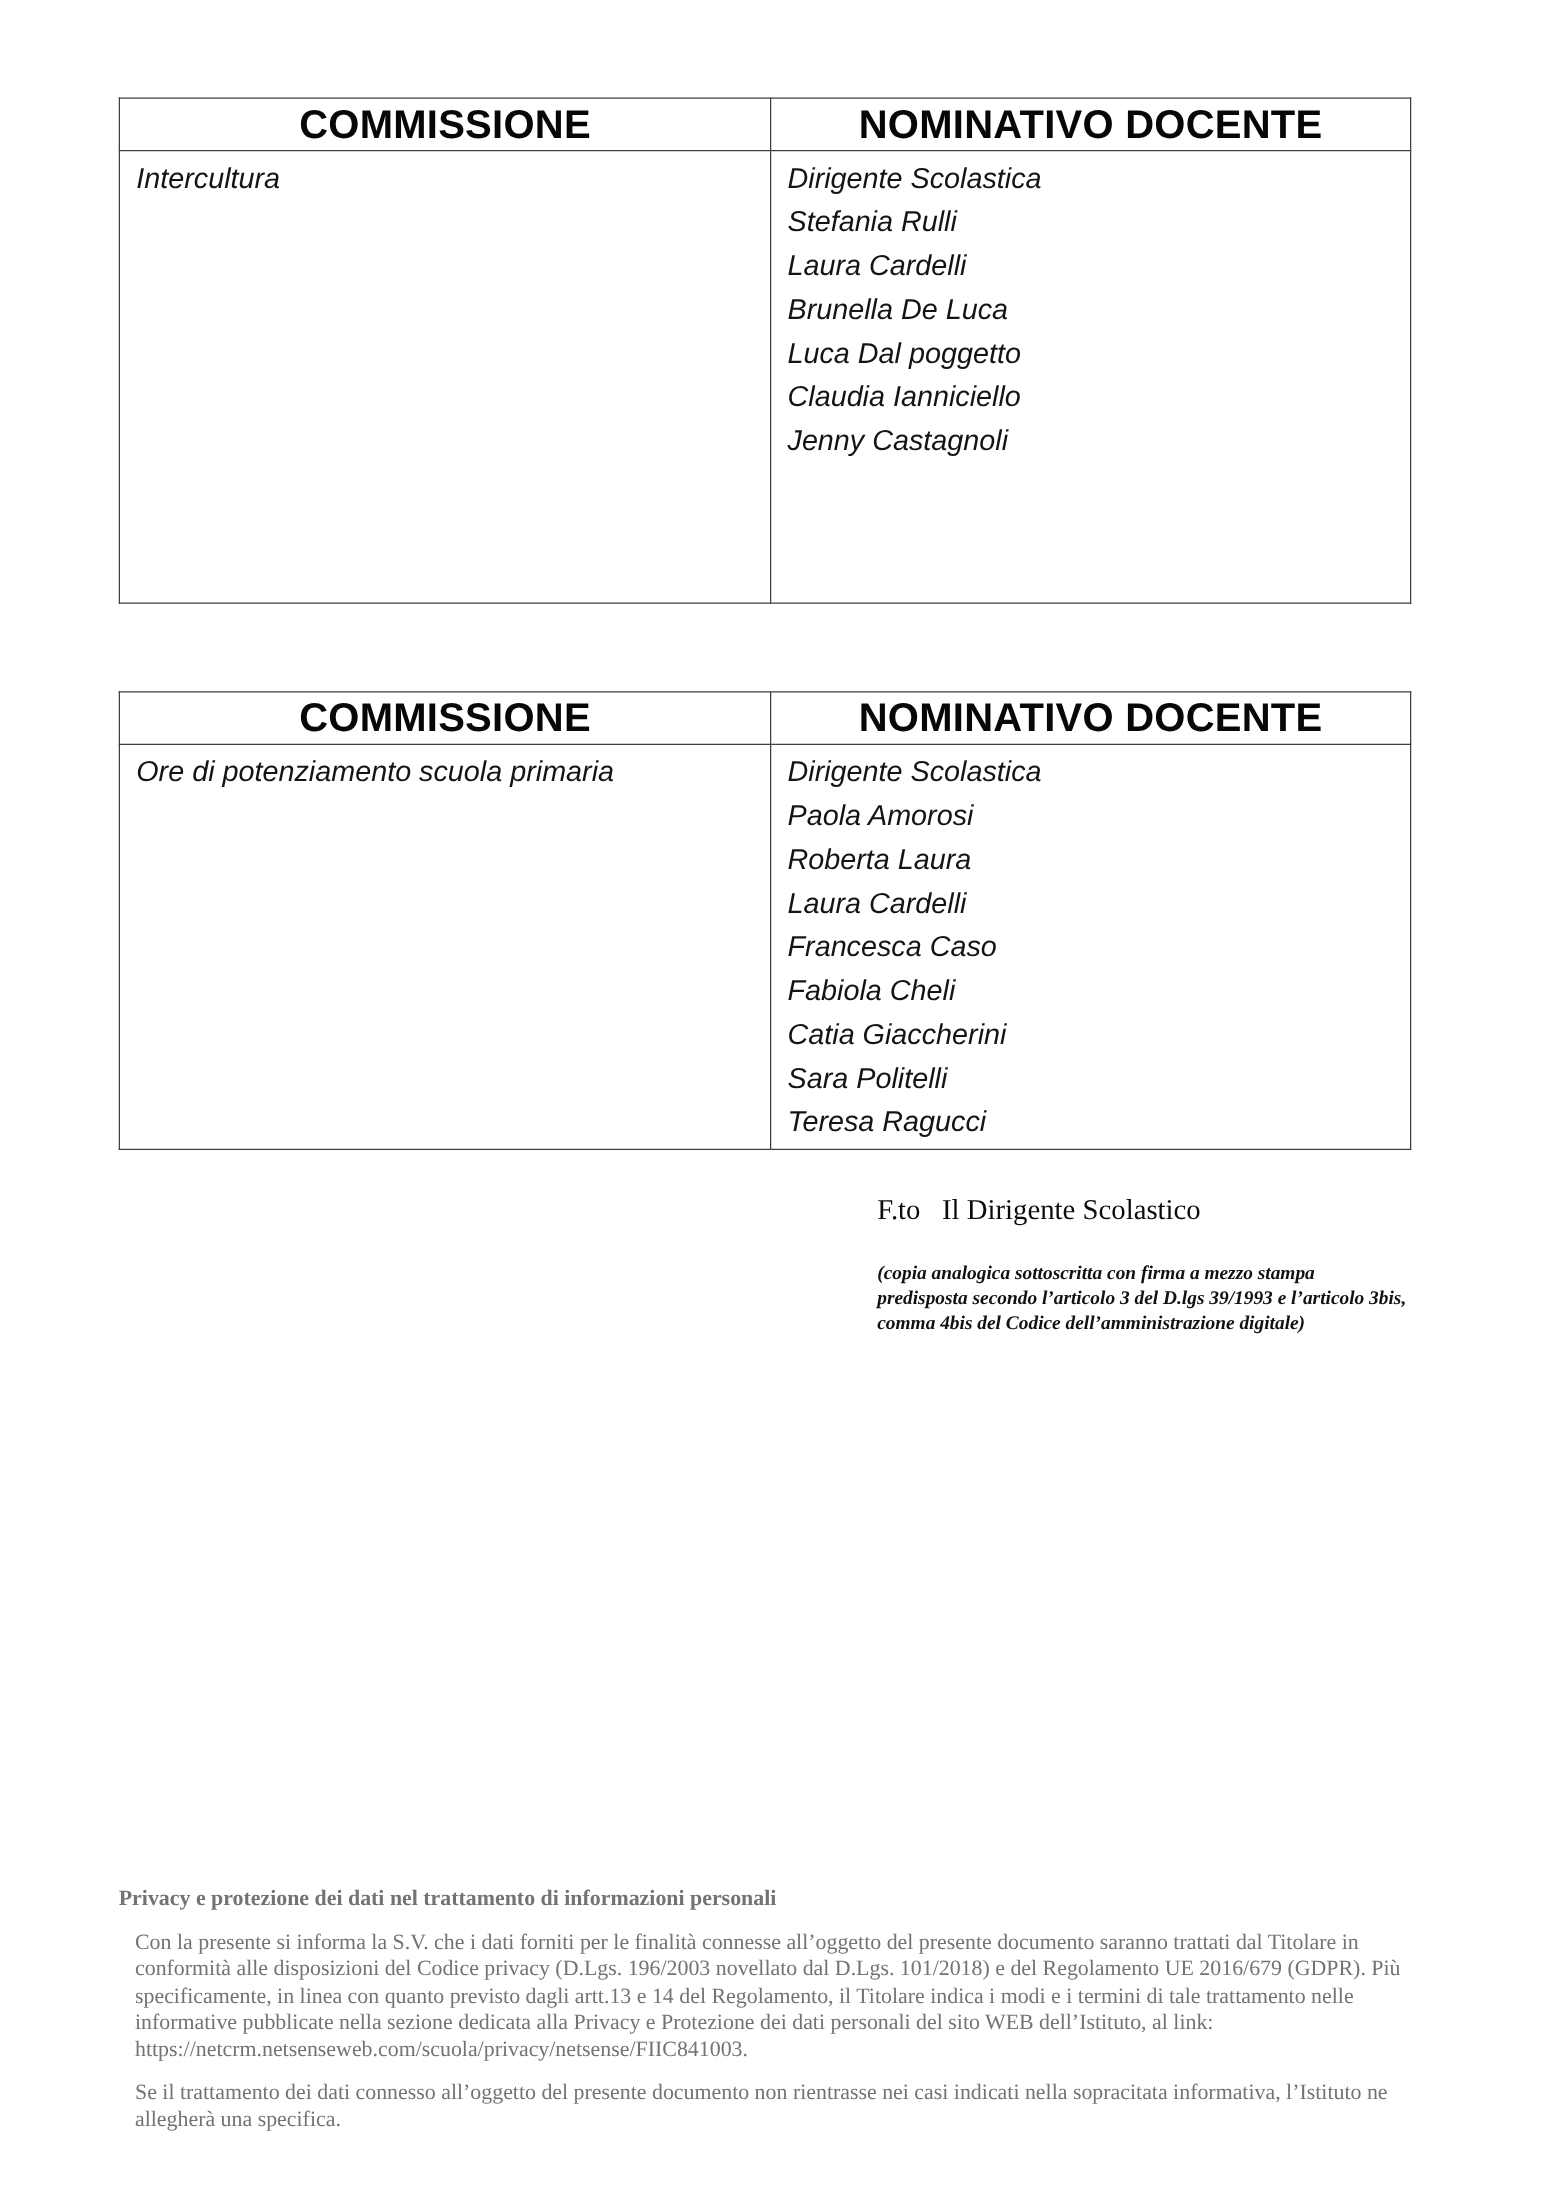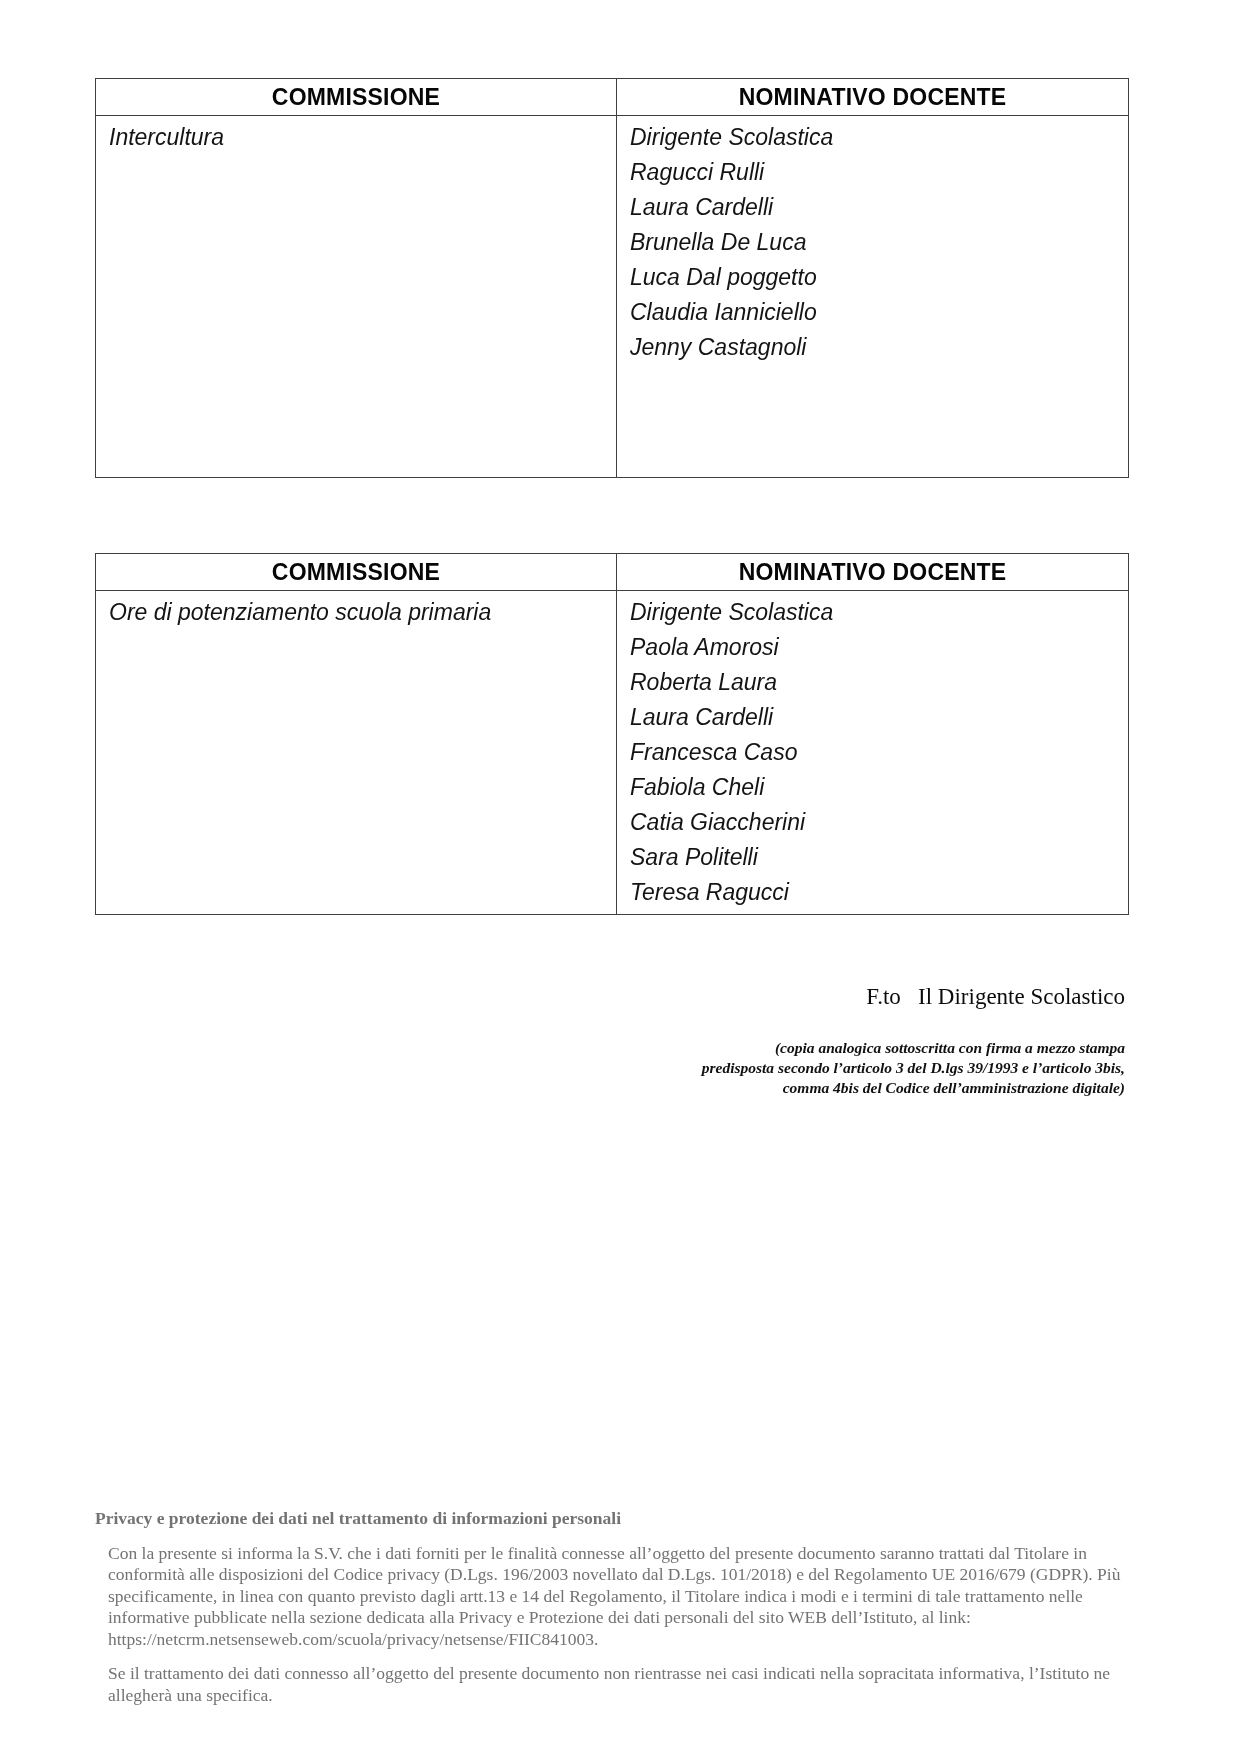--- a/index.html
+++ b/index.html
@@ -20,43 +20,42 @@
     border-collapse:collapse;
     table-layout:fixed;
   }
   #table-1 { top:78px; }
   #table-2 { top:553px; }
   .doc-table col.c1 { width:521px; }
   .doc-table col.c2 { width:512px; }
   .doc-table th, .doc-table td { border:1.5px solid #3f3f3f; }
   .doc-table th {
     height:37px;
-    font-size:23px; font-weight:bold;
+    font-size:32px; font-weight:bold;
     text-align:center; vertical-align:middle;
     letter-spacing:0.2px;
     padding:2px 4px;
     color:#070707;
   }
   .doc-table td {
     vertical-align:top;
     padding:4px 13px 4px 13px;
     font-size:23px;
     line-height:35px;
     color:#141414;
     font-style:italic;
   }
   #table-1 td { height:362px; }
   #table-2 td { height:318px; }
   .docente-line { line-height:35px; }
 
   
   .signature {
     position:absolute;
-    top:983px; right:116px;
-    text-align:right;
+    top:954px; right:116px;
     font-family:"Liberation Serif", serif;
     color:#0c0c0c;
   }
   .sig-line {
     font-size:23px;
     line-height:28px;
     white-space:pre;
   }
   .sig-note {
     margin-top:27px;
@@ -97,21 +96,21 @@
       </tr>
     </thead>
     <tbody>
       <tr>
         <td>
           <div>Intercultura</div>
         </td>
         <td>
           <div>
               <div class="docente-line">Dirigente Scolastica</div>
-              <div class="docente-line">Ragucci Rulli</div>
+              <div class="docente-line">Stefania Rulli</div>
               <div class="docente-line">Laura Cardelli</div>
               <div class="docente-line">Brunella De Luca</div>
               <div class="docente-line">Luca Dal poggetto</div>
               <div class="docente-line">Claudia Ianniciello</div>
               <div class="docente-line">Jenny Castagnoli</div>
             </div>
         </td>
       </tr>
     </tbody>
   </table>

